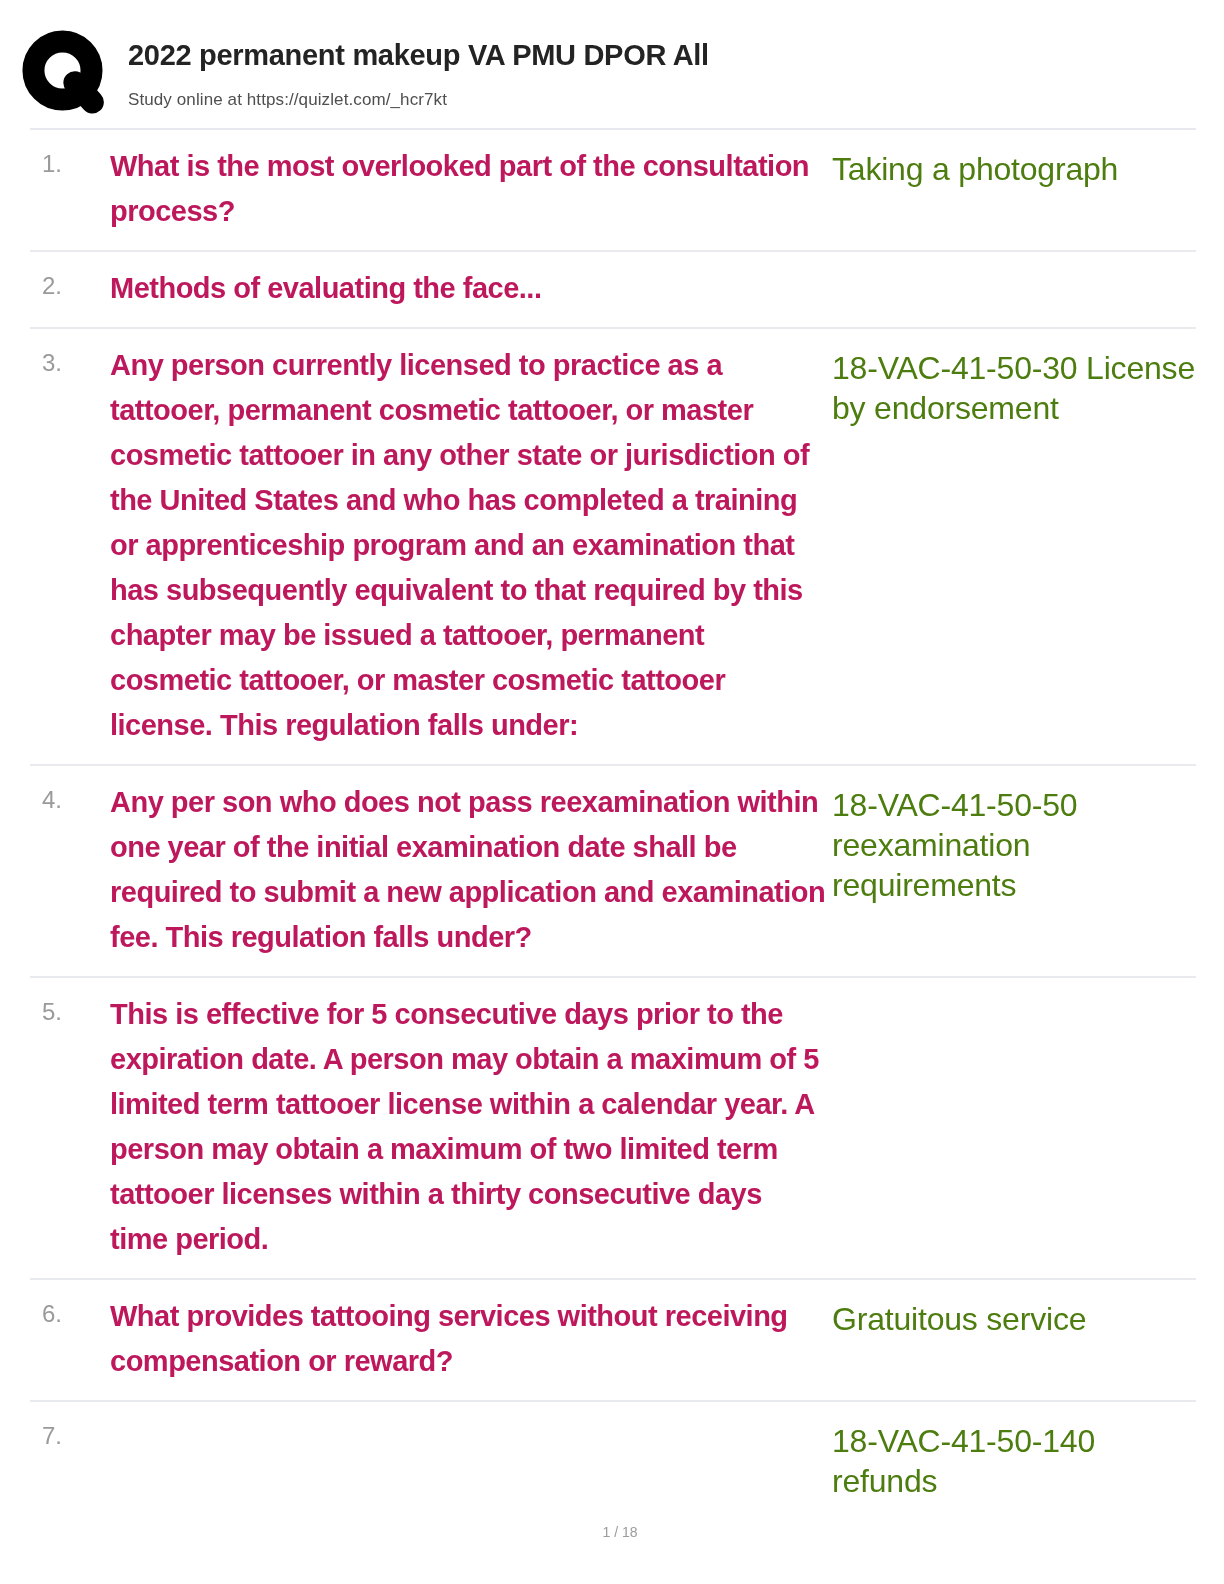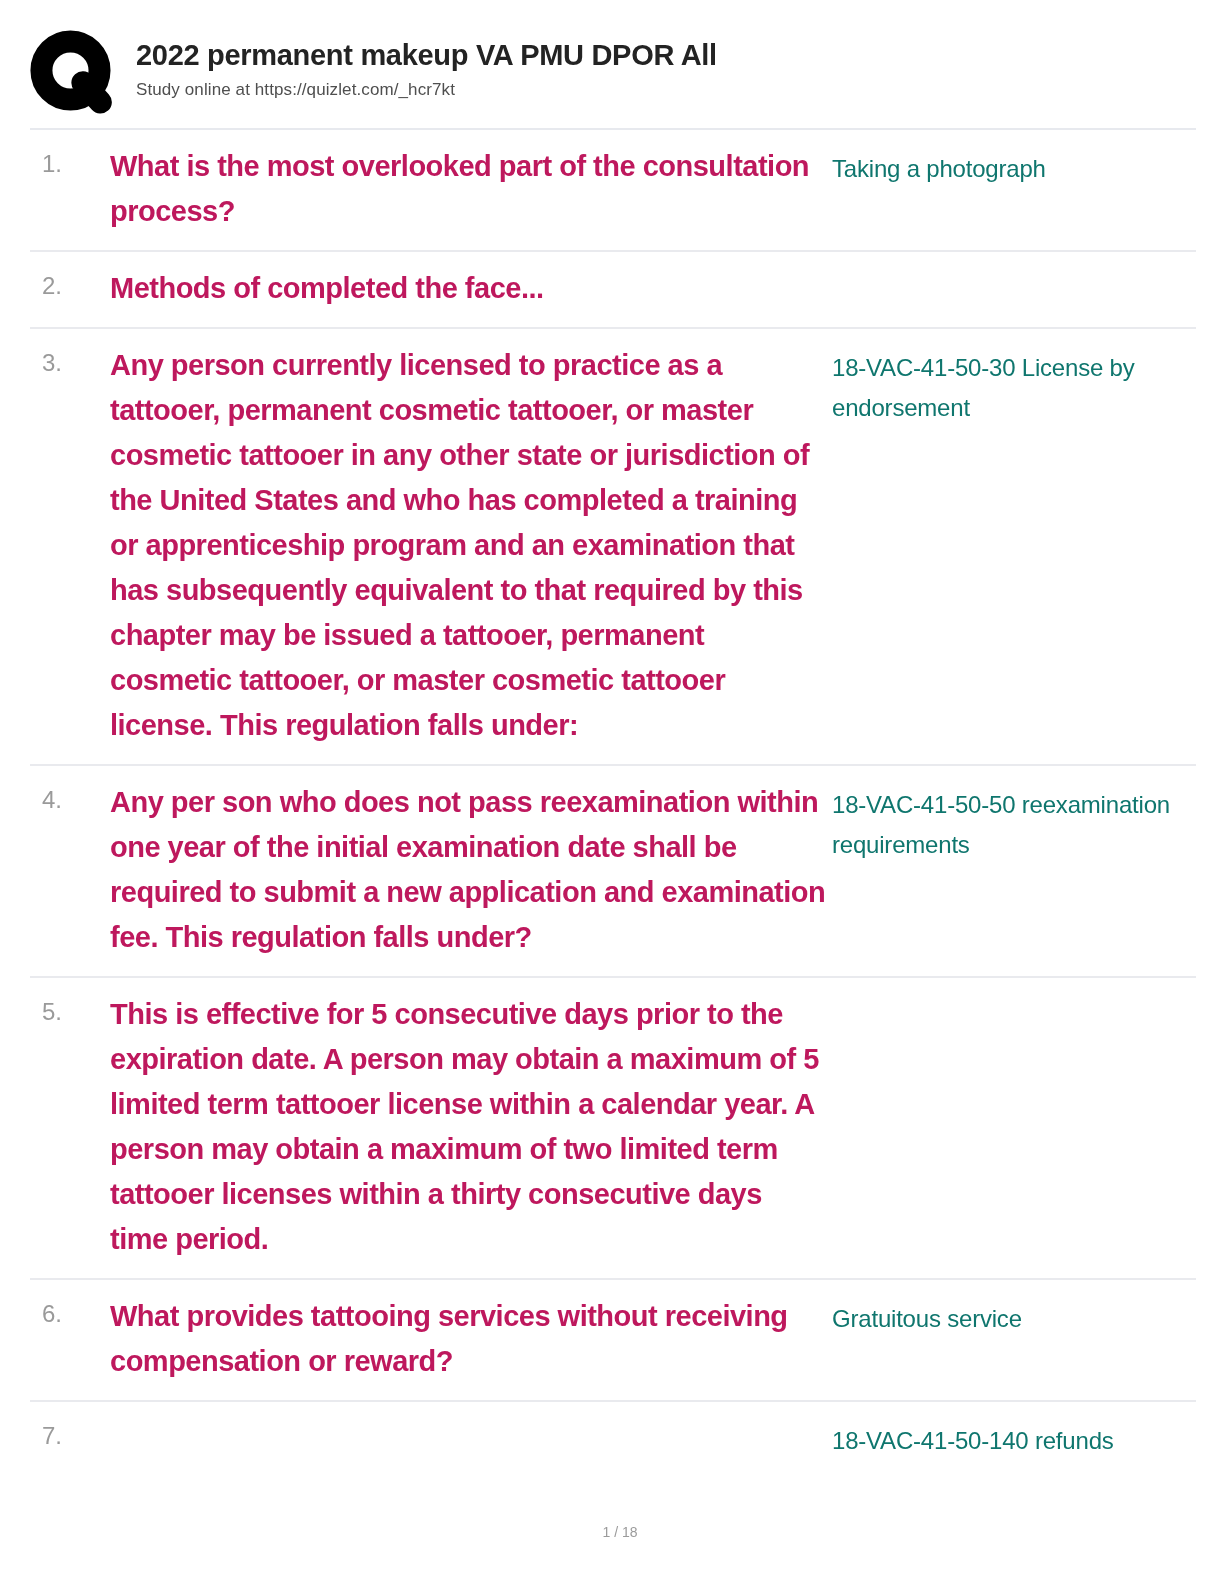--- a/index.html
+++ b/index.html
@@ -7,29 +7,29 @@
   body {
     width: 1224px; height: 1584px;
     font-family: "Liberation Sans", sans-serif;
     color: #1e1e1e;
     position: relative;
     overflow: hidden;
   }
   .page { width: 1224px; height: 1584px; position: relative; background: #fff; }
 
   
-  .header { display: flex; align-items: flex-start; padding: 30px 28px 0 30px; gap: 18px; }
+  .header { display: flex; align-items: flex-start; padding: 30px 28px 0 22px; gap: 18px; }
   .logo { width: 88px; height: 88px; flex: 0 0 88px; color: #000; }
   .header-text { padding-top: 6px; }
   .page-title {
     font-size: 29px; font-weight: 600; color: #232323;
     letter-spacing: -0.3px; line-height: 38px;
   }
   .page-subtitle {
-    margin-top: 6px; font-size: 17px; font-weight: 300;
+    margin-top: 16px; font-size: 17px; font-weight: 300;
     color: #4f4f4f; letter-spacing: 0.1px;
   }
   .page-subtitle .url { color: #4f4f4f; text-decoration: none; }
   .header-divider { margin: 10px 28px 0 30px; border-bottom: 2px solid #e7e9ee; }
 
   
   .cards { margin: 0 28px 0 30px; }
   .card {
     display: flex; align-items: flex-start;
     padding: 14px 0 16px 0;
@@ -41,21 +41,21 @@
     font-size: 24px; font-weight: 300; color: #9a9a9a;
   }
   .card-q {
     flex: 0 0 722px;
     font-size: 29px; font-weight: 600; color: #be185d;
     line-height: 45px; letter-spacing: -0.5px;
     padding-right: 6px;
   }
   .card-a {
     flex: 1 1 auto; padding-top: 5px;
-    font-size: 24px; font-weight: 300; color: #0f766e;
+    font-size: 32px; font-weight: 300; color: #4d7c0f;
     line-height: 40px; letter-spacing: -0.2px;
   }
 
   
   .footer {
     position: absolute; bottom: 44px; left: 16px; right: 0;
     text-align: center;
     font-size: 14px; font-weight: 300; color: #9b9b9b;
   }
 </style>
@@ -81,21 +81,21 @@
   <div class="cards">
 
     <div class="card">
       <div class="card-num">1.</div>
       <div class="card-q">What is the most overlooked part of the consultation process?</div>
       <div class="card-a">Taking a photograph</div>
     </div>
 
     <div class="card">
       <div class="card-num">2.</div>
-      <div class="card-q">Methods of completed the face...</div>
+      <div class="card-q">Methods of evaluating the face...</div>
     </div>
 
     <div class="card">
       <div class="card-num">3.</div>
       <div class="card-q">Any person currently licensed to practice as a tattooer, permanent cosmetic tattooer, or master cosmetic tattooer in any other state or jurisdiction of the United States and who has completed a training or apprenticeship program and an examination that has subsequently equivalent to that required by this chapter may be issued a tattooer, permanent cosmetic tattooer, or master cosmetic tattooer license. This regulation falls under:</div>
       <div class="card-a">18-VAC-41-50-30 License by endorsement</div>
     </div>
 
     <div class="card">
       <div class="card-num">4.</div>

